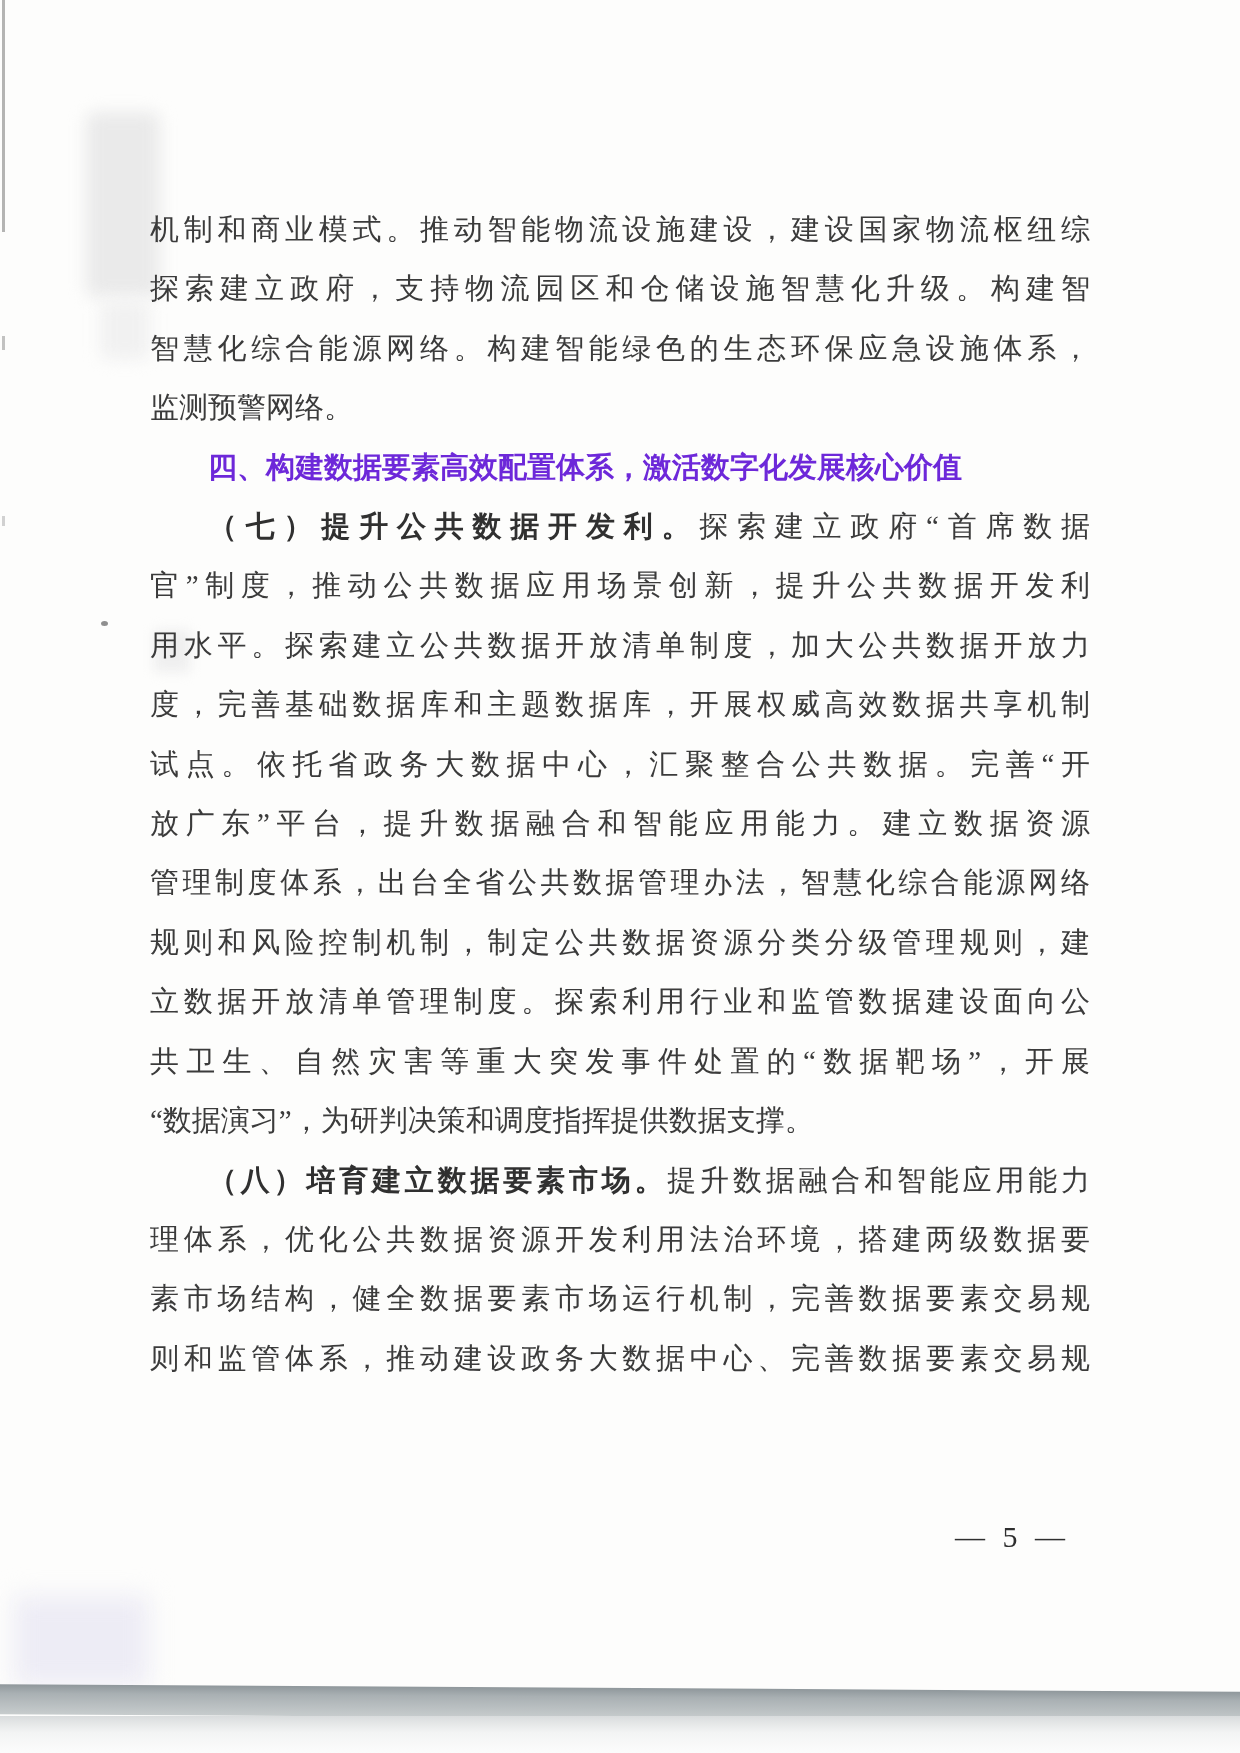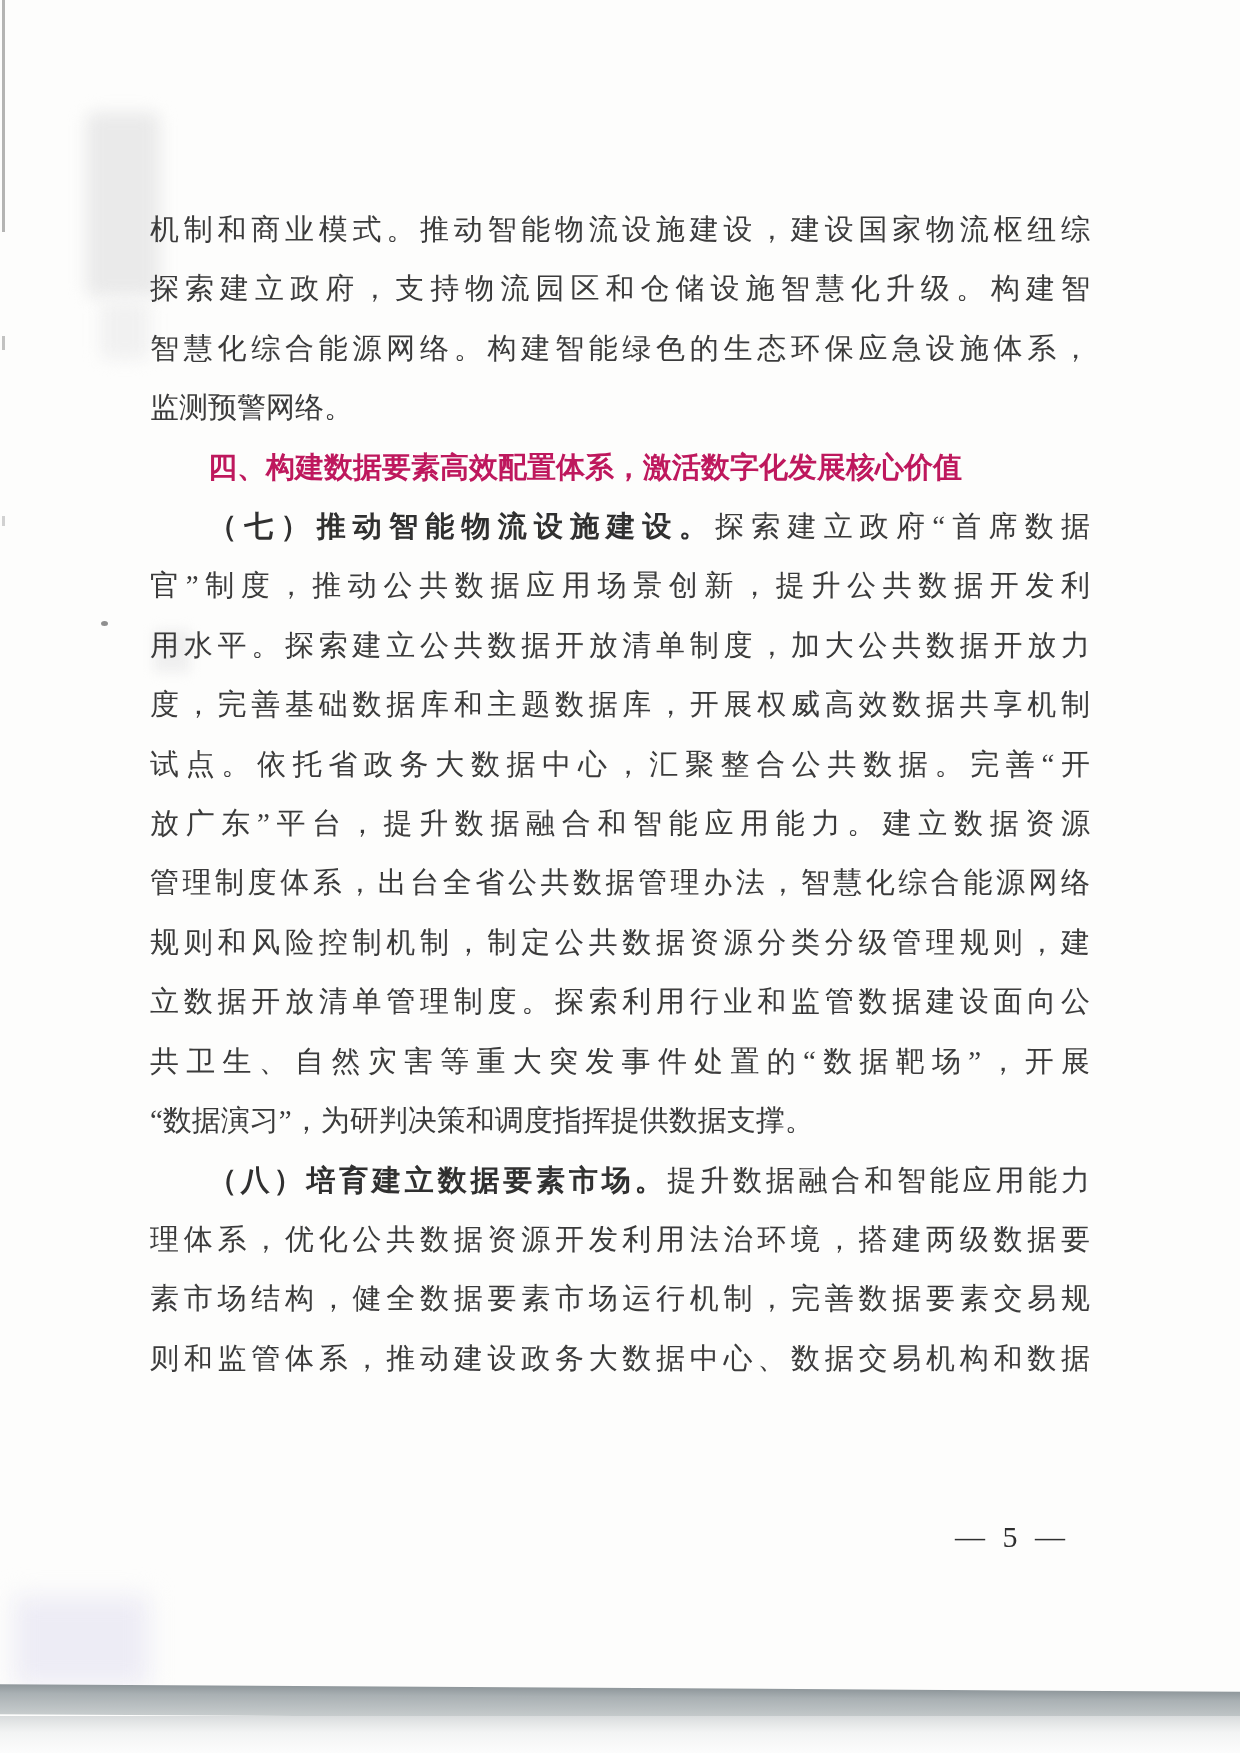--- a/index.html
+++ b/index.html
@@ -19,21 +19,21 @@
     text-align:justify;
     white-space:normal;
   }
   .line.just { text-align-last:justify; }
   .line.indent { text-indent:2em; }
   .seg { font-weight:400; }
   .seg.bold { font-weight:700; color:#303030; }
   .para.heading .line .seg {
     font-family:"Liberation Sans","DejaVu Sans",sans-serif;
     font-weight:700;
-    color:#be185d;
+    color:#6d28d9;
   }
   .page-number {
     position:absolute;
     top:1520px; right:170px;
     font-size:30px;
     letter-spacing:5px;
     color:#2f2f2f;
     font-family:"Liberation Serif","DejaVu Serif",serif;
   }
   
@@ -73,37 +73,37 @@
       <div class="para body">
         <div class="line just"><span class="seg">机制和商业模式。推动智能物流设施建设，建设国家物流枢纽综</span></div>
         <div class="line just"><span class="seg">探索建立政府，支持物流园区和仓储设施智慧化升级。构建智</span></div>
         <div class="line just"><span class="seg">智慧化综合能源网络。构建智能绿色的生态环保应急设施体系，</span></div>
         <div class="line"><span class="seg">监测预警网络。</span></div>
       </div>
       <div class="para heading">
         <div class="line indent"><span class="seg bold">四、构建数据要素高效配置体系，激活数字化发展核心价值</span></div>
       </div>
       <div class="para body">
-        <div class="line just indent"><span class="seg bold">（七）推动智能物流设施建设。</span><span class="seg">探索建立政府“首席数据</span></div>
+        <div class="line just indent"><span class="seg bold">（七）提升公共数据开发利。</span><span class="seg">探索建立政府“首席数据</span></div>
         <div class="line just"><span class="seg">官”制度，推动公共数据应用场景创新，提升公共数据开发利</span></div>
         <div class="line just"><span class="seg">用水平。探索建立公共数据开放清单制度，加大公共数据开放力</span></div>
         <div class="line just"><span class="seg">度，完善基础数据库和主题数据库，开展权威高效数据共享机制</span></div>
         <div class="line just"><span class="seg">试点。依托省政务大数据中心，汇聚整合公共数据。完善“开</span></div>
         <div class="line just"><span class="seg">放广东”平台，提升数据融合和智能应用能力。建立数据资源</span></div>
         <div class="line just"><span class="seg">管理制度体系，出台全省公共数据管理办法，智慧化综合能源网络</span></div>
         <div class="line just"><span class="seg">规则和风险控制机制，制定公共数据资源分类分级管理规则，建</span></div>
         <div class="line just"><span class="seg">立数据开放清单管理制度。探索利用行业和监管数据建设面向公</span></div>
         <div class="line just"><span class="seg">共卫生、自然灾害等重大突发事件处置的“数据靶场”，开展</span></div>
         <div class="line"><span class="seg">“数据演习”，为研判决策和调度指挥提供数据支撑。</span></div>
       </div>
       <div class="para body">
         <div class="line just indent"><span class="seg bold">（八）培育建立数据要素市场。</span><span class="seg">提升数据融合和智能应用能力</span></div>
         <div class="line just"><span class="seg">理体系，优化公共数据资源开发利用法治环境，搭建两级数据要</span></div>
         <div class="line just"><span class="seg">素市场结构，健全数据要素市场运行机制，完善数据要素交易规</span></div>
-        <div class="line just"><span class="seg">则和监管体系，推动建设政务大数据中心、数据交易机构和数据</span></div>
+        <div class="line just"><span class="seg">则和监管体系，推动建设政务大数据中心、完善数据要素交易规</span></div>
       </div>
     </main>
 
   <div class="page-number">— 5 —</div>
 
   <div class="scan-bottom-band"></div>
   <div class="scan-bottom-below"></div>
 </div>
 
 </body></html>

